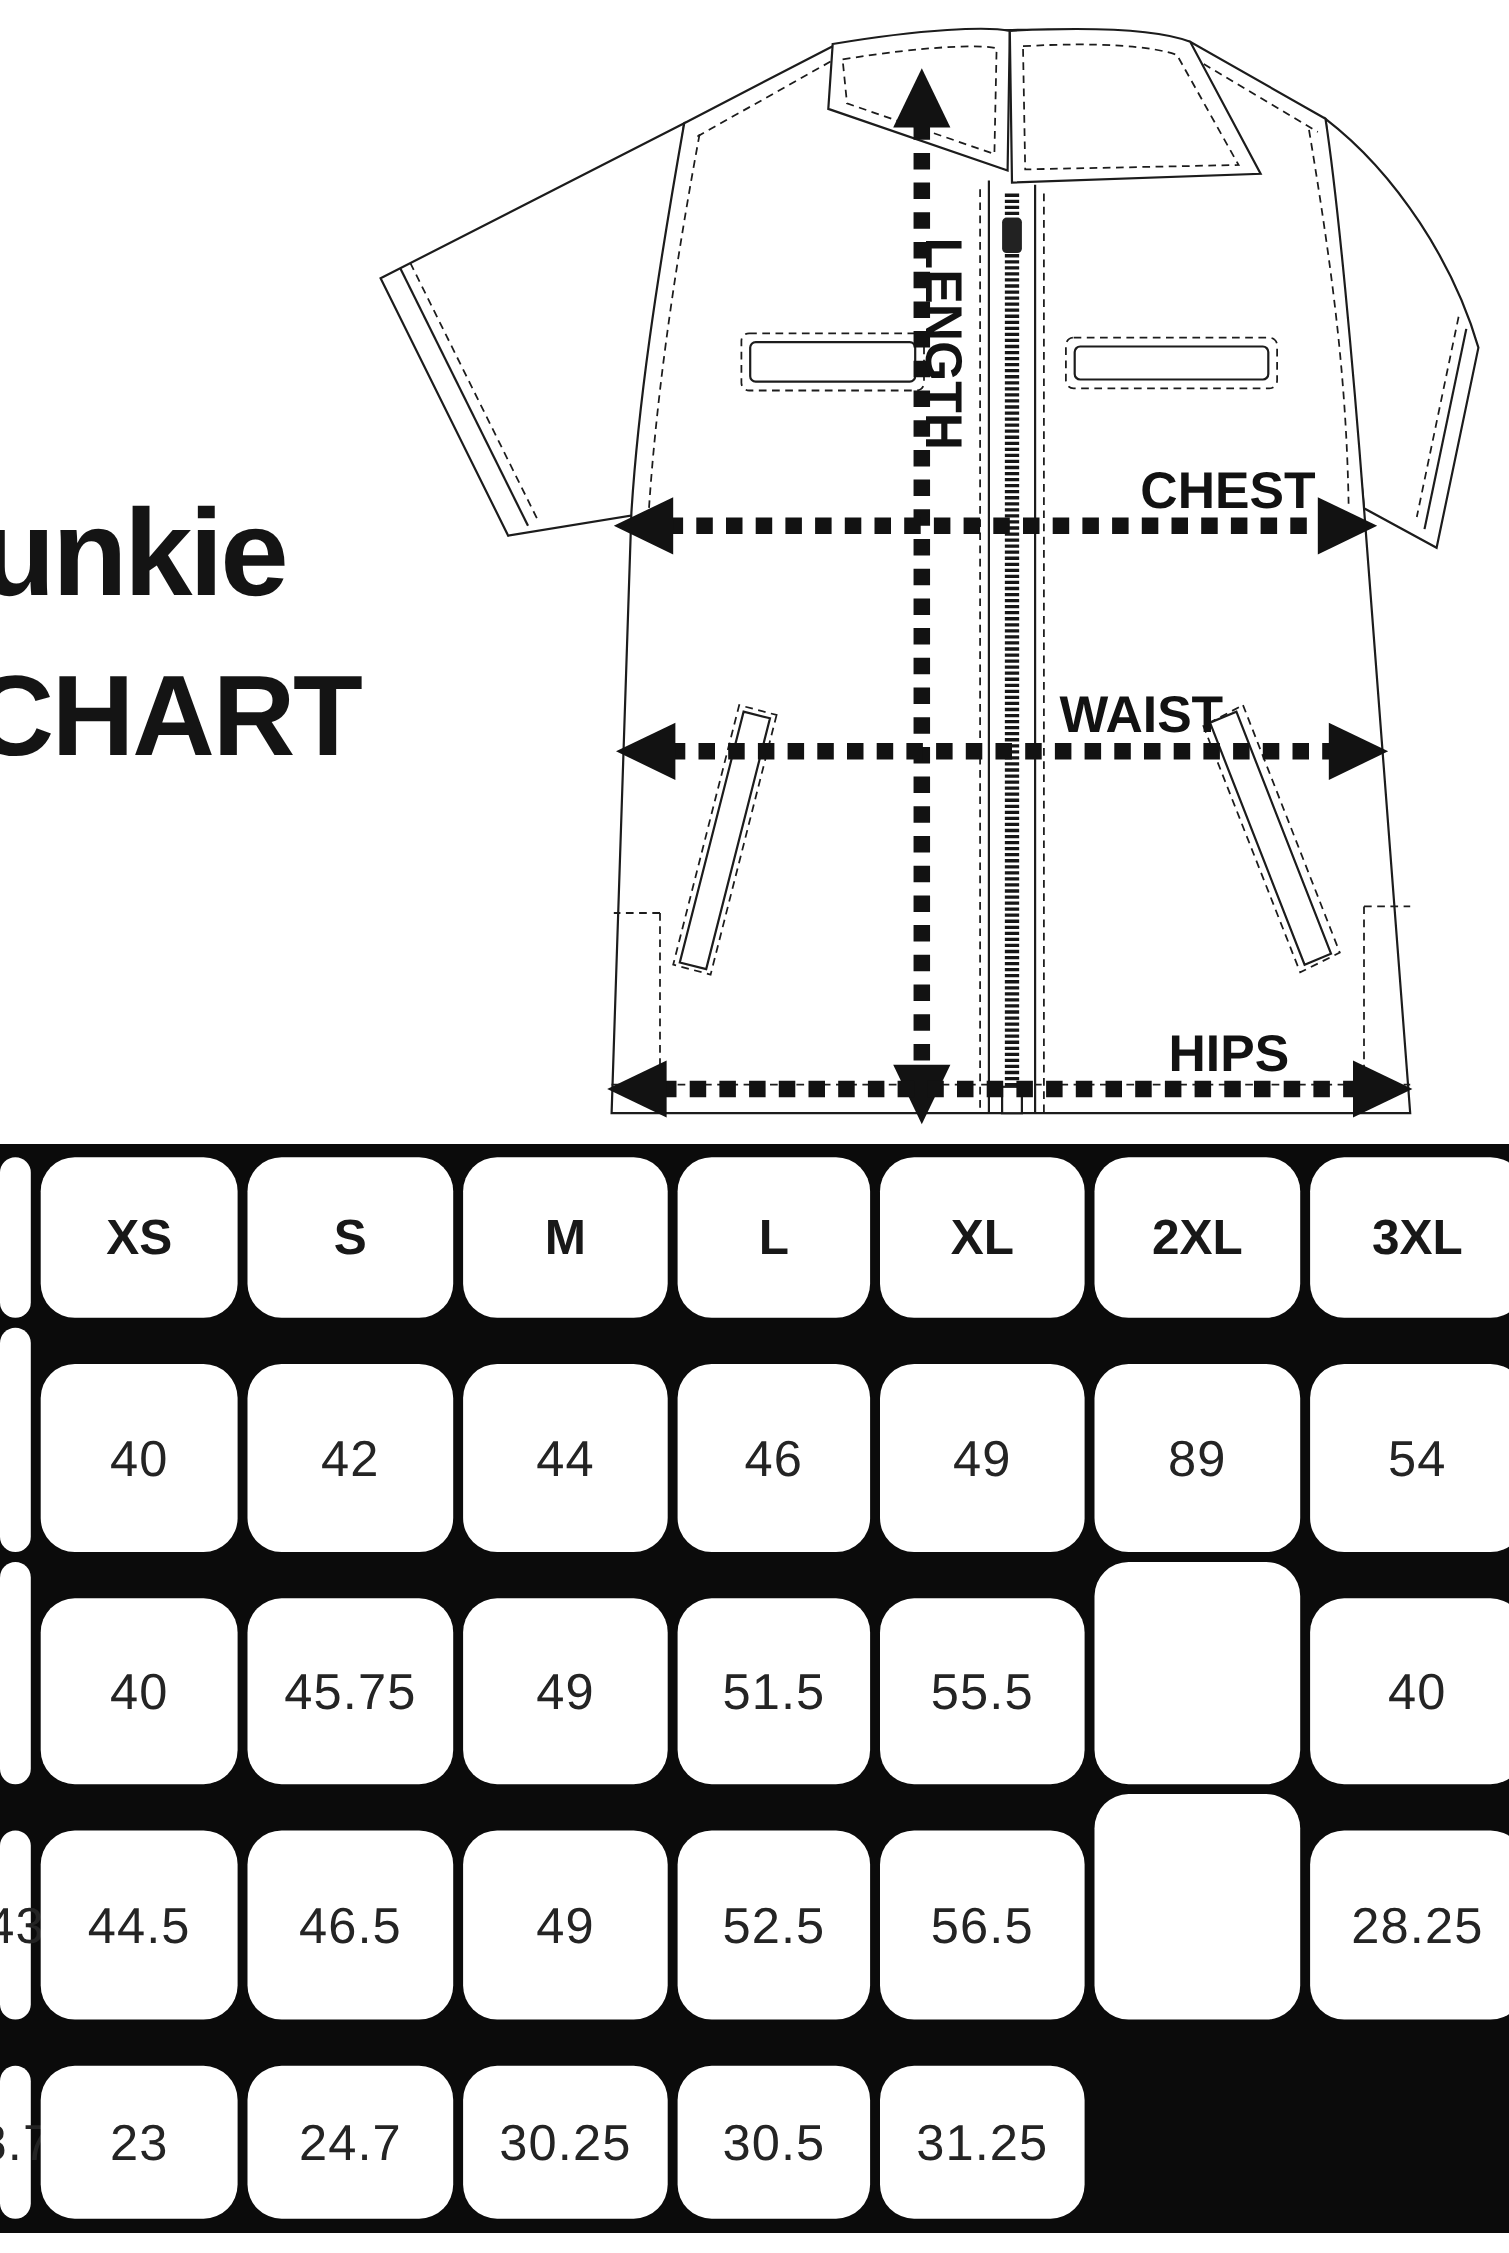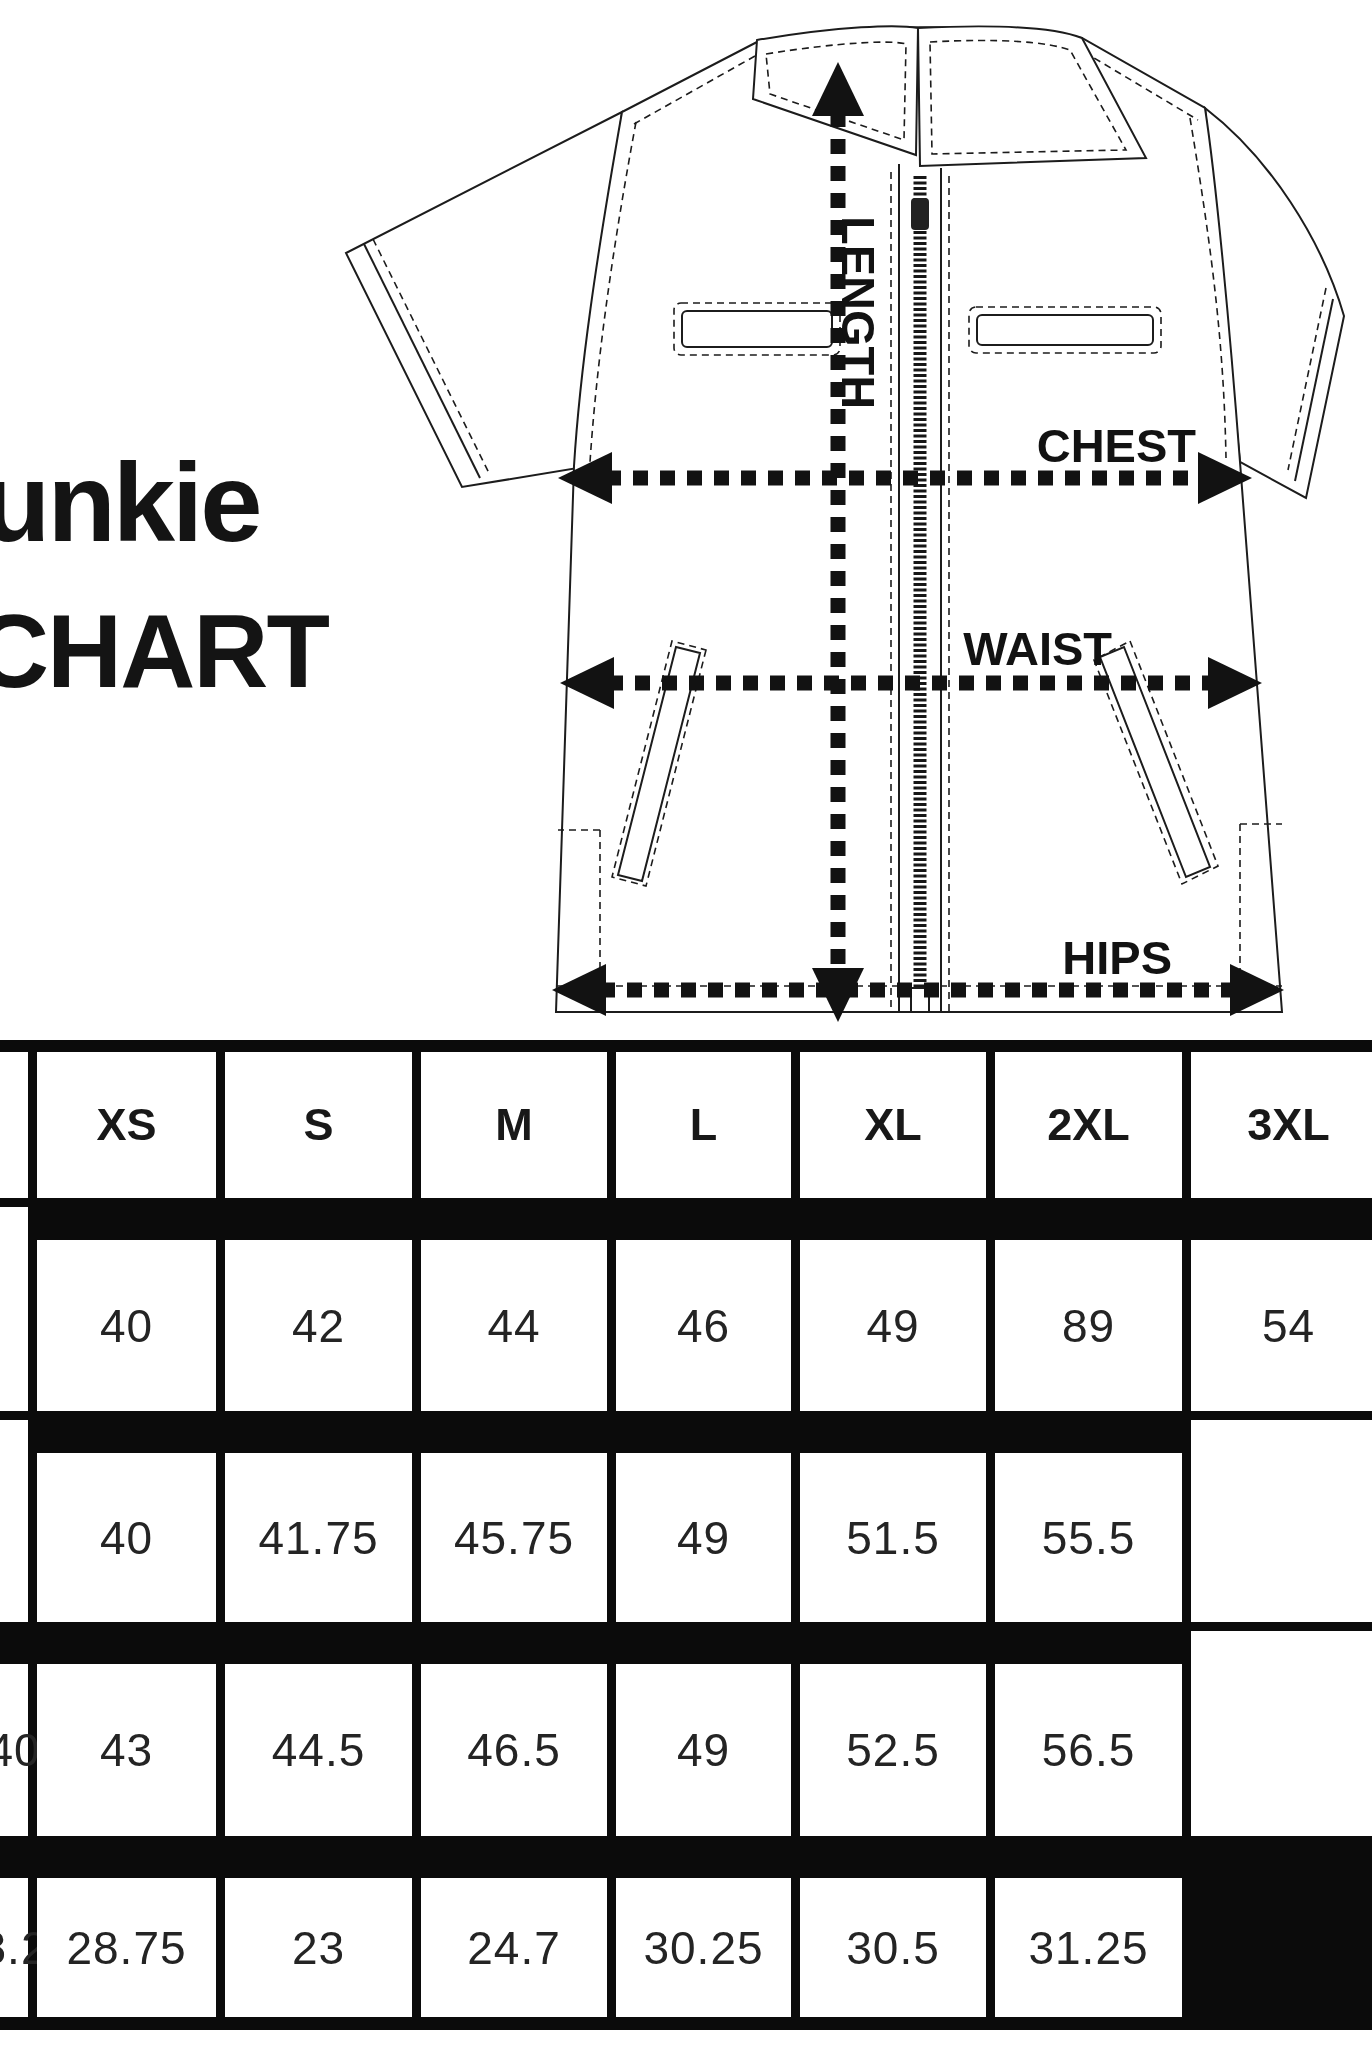--- a/index.html
+++ b/index.html
@@ -41,21 +41,21 @@
     background:#0b0b0b;
     display:grid;
     grid-template-columns:28px 179px 187px 186px 175px 186px 187px 195px;
     grid-template-rows:146px 204px 202px 205px 172px;
     gap:9px;
     padding:12px 0 13px 0;
     box-sizing:border-box;
   }
   .cell{
     background:#ffffff;
-    display:flex;align-items:center;justify-content:center;
+    display:flex;align-items:center;justify-content:center;border-radius:31px;
   }
   .cell.header{
     font-weight:700;font-size:45px;color:#181818;letter-spacing:0px;
   }
   .cell.value{
     font-weight:400;font-size:46px;color:#242424;letter-spacing:1px;margin-top:33px;
   }
 </style>
 </head>
 <body>
@@ -168,21 +168,20 @@
   <div class="cell value">40</div>
   <div class="cell value">42</div>
   <div class="cell value">44</div>
   <div class="cell value">46</div>
   <div class="cell value">49</div>
   <div class="cell value">89</div>
   <div class="cell value">54</div>
 
   <div class="cell"></div>
   <div class="cell value">40</div>
-  <div class="cell value">41.75</div>
   <div class="cell value">45.75</div>
   <div class="cell value">49</div>
   <div class="cell value">51.5</div>
   <div class="cell value">55.5</div>
 
   <div class="cell"></div>
   <div class="cell value">40</div>
   <div class="cell value">43</div>
   <div class="cell value">44.5</div>
   <div class="cell value">46.5</div>

